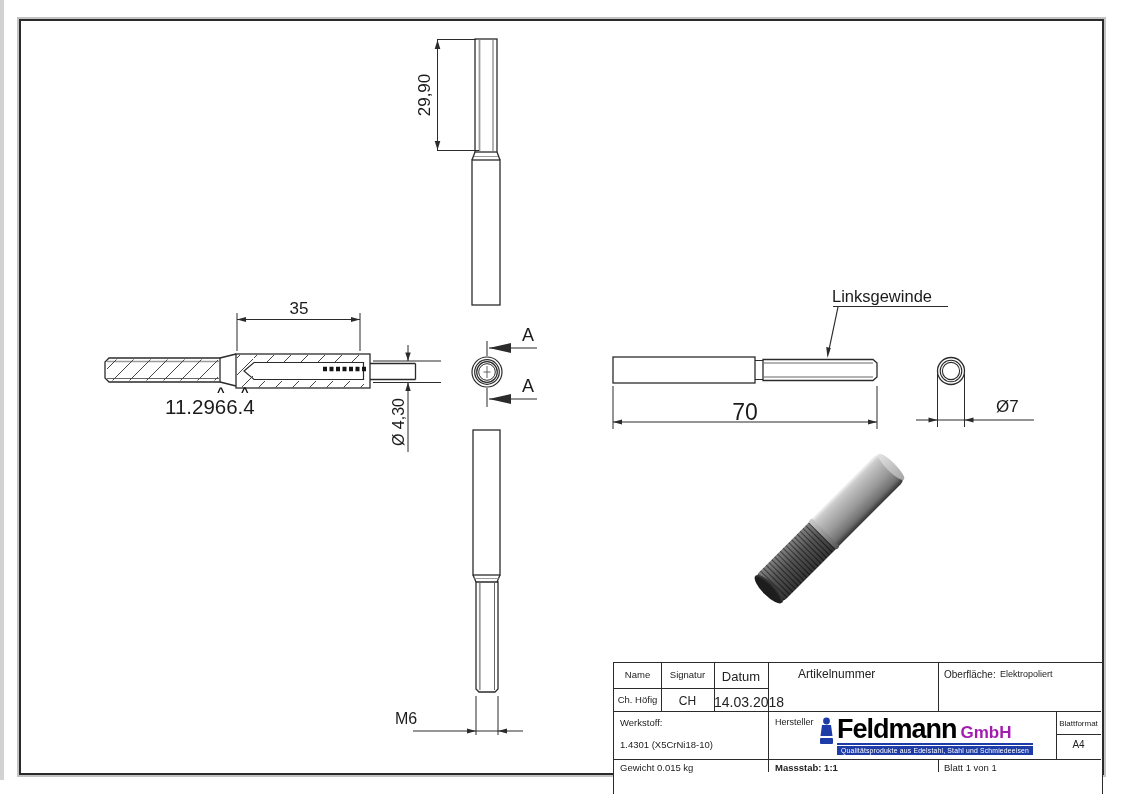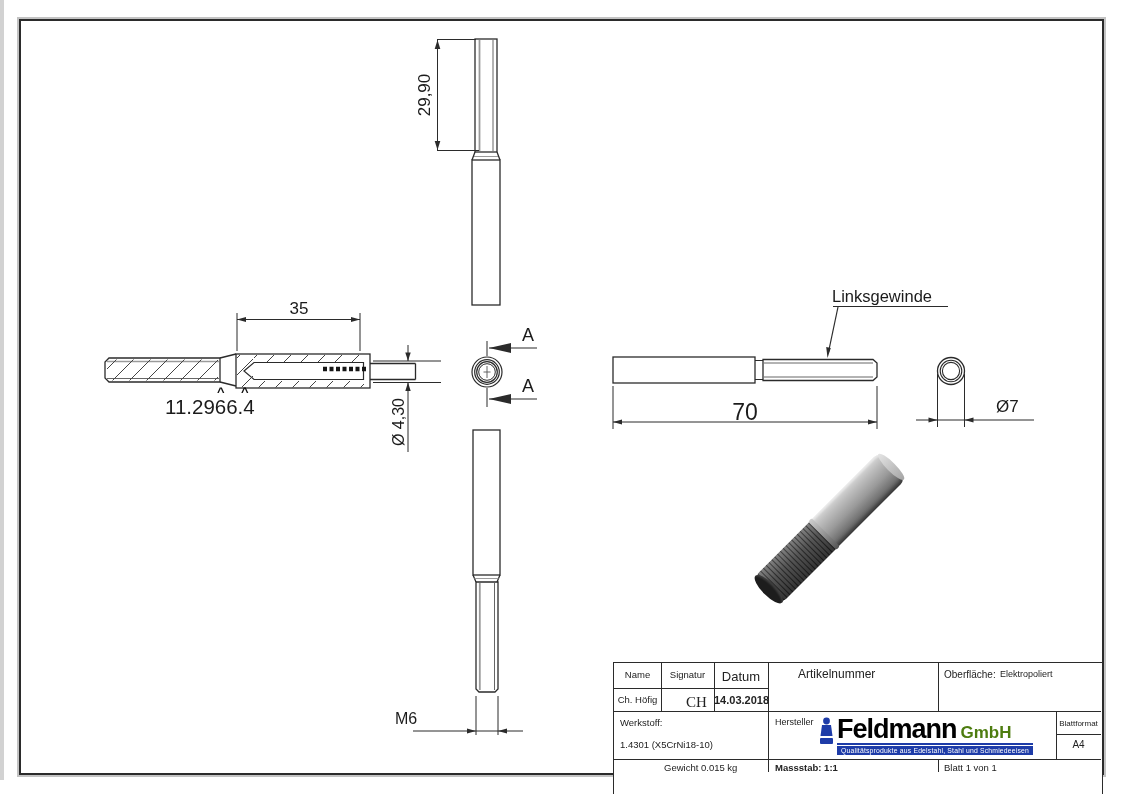--- a/index.html
+++ b/index.html
@@ -29,21 +29,21 @@
          background:linear-gradient(180deg,#e4e4e4,#a5a5a5);}
   
   .tb{position:absolute;left:613px;top:662px;width:490px;height:134px;
       border:1.5px solid #2b2b2b;box-sizing:border-box;background:#fff;}
   .tb .ln{position:absolute;background:#2b2b2b;}
   .tb .t{position:absolute;white-space:nowrap;color:#222;}
   .logo{position:absolute;left:205px;top:53px;display:flex;align-items:flex-start;}
   .logo-text-wrap{display:flex;flex-direction:column;}
   .logo-main{display:flex;align-items:baseline;border-bottom:2.5px solid #1e3ca8;padding-bottom:0;}
   .logo-feldmann{font-size:27px;font-weight:bold;color:#000000;letter-spacing:-1px;line-height:26px;}
-  .logo-gmbh{font-size:17px;font-weight:bold;color:#4d7c0f;margin-left:4px;}
+  .logo-gmbh{font-size:17px;font-weight:bold;color:#a21caf;margin-left:4px;}
   .logo-tag{background:#1e3ca8;color:#fff;font-size:6.8px;padding:1px 4px;margin-top:1px;width:fit-content;letter-spacing:.2px;}
   .emblem{width:15px;height:32px;margin-right:3px;position:relative;}
 </style>
 </head>
 <body>
 
 <div class="page">
   <div class="page-edge"></div>
   <div class="frame"></div>
 
@@ -180,22 +180,22 @@
     <div class="ln" style="left:324px;top:0;width:1.2px;height:48px;"></div>
     <div class="ln" style="left:324px;top:96px;width:1.2px;height:13px;"></div>
     <div class="ln" style="left:442px;top:48px;width:1.2px;height:48px;"></div>
     <div class="ln" style="left:442px;top:71px;width:45px;height:1.2px;"></div>
 
     <div class="t c" style="left:0;top:6px;width:47px;font-size:9.5px;">Name</div>
     <div class="t c" style="left:47px;top:6px;width:53px;font-size:9.5px;">Signatur</div>
     <div class="t c" style="left:100px;top:6px;width:54px;font-size:13px;">Datum</div>
 
     <div class="t c" style="left:0;top:31px;width:47px;font-size:9.5px;">Ch. Höfig</div>
-    <div class="t c" style="left:56px;top:31px;width:53px;font-size:15px;font-family:Liberation Serif, serif;">CH</div>
-    <div class="t c" style="left:100px;top:31px;width:54px;font-size:11px;font-weight:bold;">14.03.2018</div>
+    <div class="t c" style="left:47px;top:31px;width:53px;font-size:12px;">CH</div>
+    <div class="t c" style="left:100px;top:31px;width:54px;font-size:14px;">14.03.2018</div>
 
     <div class="t" style="left:161px;top:4px;font-size:12px;margin-left:23px;">Artikelnummer</div>
 
     <div class="t" style="left:330px;top:6px;font-size:10px;">Oberfläche:</div>
     <div class="t" style="left:386px;top:6px;font-size:9px;">Elektropoliert</div>
 
     <div class="t" style="left:6px;top:54px;font-size:9.5px;">Werkstoff:</div>
     <div class="t" style="left:6px;top:76px;font-size:9.5px;">1.4301 (X5CrNi18-10)</div>
 
     <div class="t" style="left:161px;top:54px;font-size:9px;">Hersteller</div>
@@ -210,17 +210,17 @@
           <span class="logo-feldmann">Feldmann</span>
           <span class="logo-gmbh">GmbH</span>
         </div>
         <div class="logo-tag">Qualitätsprodukte aus Edelstahl, Stahl und Schmiedeeisen</div>
       </div>
     </div>
 
     <div class="t c" style="left:442px;top:56px;width:45px;font-size:8px;">Blattformat</div>
     <div class="t c" style="left:442px;top:76px;width:45px;font-size:10px;">A4</div>
 
-    <div class="t" style="left:6px;top:99px;font-size:9.5px;margin-left:44px;">Gewicht 0.015 kg</div>
+    <div class="t" style="left:6px;top:99px;font-size:9.5px;">Gewicht 0.015 kg</div>
     <div class="t" style="left:161px;top:99px;font-size:9.5px;font-weight:bold;">Massstab: 1:1</div>
     <div class="t" style="left:330px;top:99px;font-size:9.5px;">Blatt 1 von 1</div>
   </div>
 </div>
 
 </body></html>

